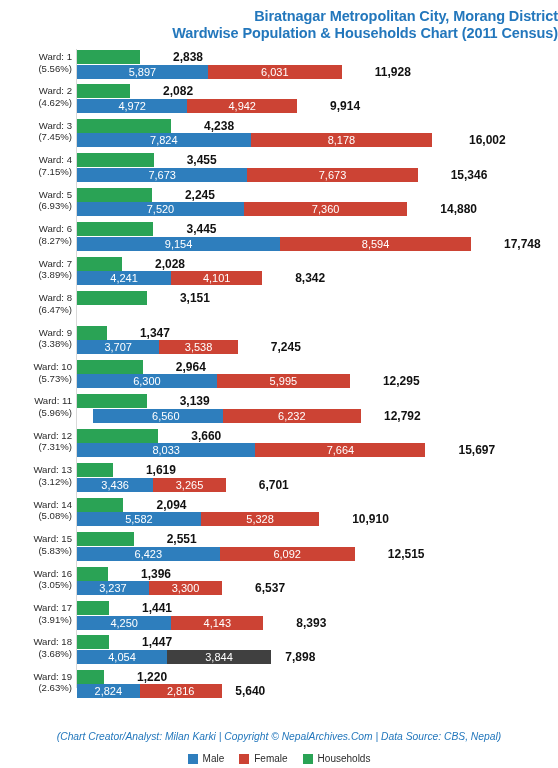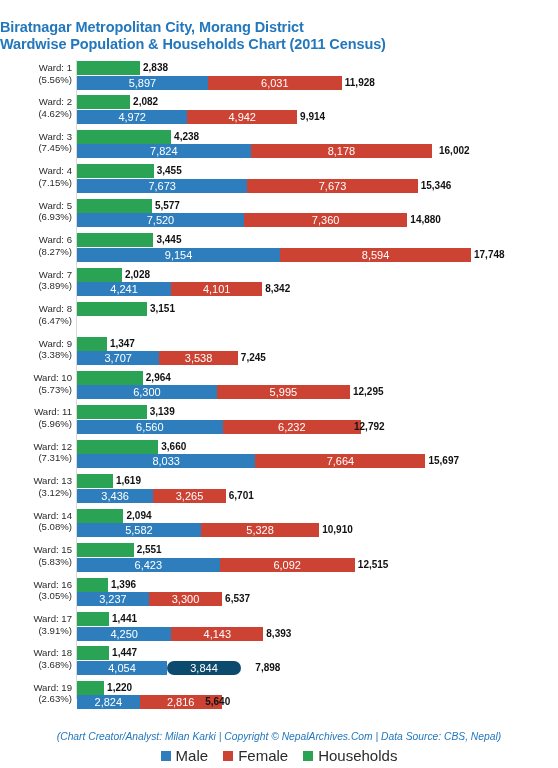--- a/index.html
+++ b/index.html
@@ -10,21 +10,21 @@
   body {
     width: 558px;
     height: 768px;
     overflow: hidden;
     font-family: "Liberation Sans", sans-serif;
     color: #000000;
     position: relative;
   }
 
   
-  #header { padding-top: 0; text-align: left; margin-top: 19px; }
+  #header { padding-top: 8px; text-align: right; }
   .title-line {
     font-size: 14.5px;
     font-weight: bold;
     color: #2377bc;
     line-height: 17px;
     letter-spacing: -0.1px;
   }
   .subtitle-line {
     font-size: 11.6px;
     font-style: italic;
@@ -92,25 +92,26 @@
     color: #ffffff;
   }
   .seg.male   { background: #2e7ebd; }
   .seg.female { background: #cc4334; }
   .seg.house  { background: #2aa355; }
 
   .end-label {
     position: absolute;
     top: 0;
     line-height: 14px;
-    font-size: 10px;
+    font-size: 12px;
     font-weight: bold;
     color: #111111;
     white-space: nowrap;
     padding-left: 3px;
+    margin-left: 30px;
   }
 
   
   #footer {
     position: absolute;
     left: 0;
     right: 0;
     bottom: 26px;
     text-align: center;
     font-size: 10.3px;
@@ -122,21 +123,21 @@
     left: 0;
     right: 0;
     bottom: 4px;
     display: flex;
     justify-content: center;
     align-items: center;
     gap: 15px;
   }
   .legend-item { display: flex; align-items: center; gap: 5px; }
   .legend-swatch { width: 10px; height: 10px; display: inline-block; }
-  .legend-text { font-size: 15px; color: #2b2b2b; }
+  .legend-text { font-size: 10px; color: #2b2b2b; }
 </style>
 </head>
 <body>
 
 <div id="header">
   <div class="title-line">Biratnagar Metropolitan City, Morang District</div>
   <div class="title-line">Wardwise Population &amp; Households Chart (2011 Census)</div>
 </div>
 
 <div id="plot">
@@ -203,21 +204,21 @@
           <div class="seg female" style="left: 170.338px; width: 170.338px; background: rgb(204, 67, 52);">
             <span class="seg-label">7,673</span>
           </div>
           <div class="end-label" style="left: 340.676px;">15,346</div>
         </div>
       </div>
       <div class="ward-row">
         <div class="ward-label"><span>Ward: 5</span><span class="pct">(6.93%)</span></div>
         <div class="bar-track households">
           <div class="seg house" style="left: 0px; width: 74.9017px; background: rgb(42, 163, 85);"></div>
-          <div class="end-label" style="left: 74.9017px;">5,577</div>
+          <div class="end-label" style="left: 74.9017px;">2,245</div>
         </div>
         <div class="bar-track pop">
           <div class="seg male" style="left: 0px; width: 166.942px; background: rgb(46, 126, 189);">
             <span class="seg-label">7,520</span>
           </div>
           <div class="seg female" style="left: 166.942px; width: 163.39px; background: rgb(204, 67, 52);">
             <span class="seg-label">7,360</span>
           </div>
           <div class="end-label" style="left: 330.331px;">14,880</div>
         </div>
@@ -293,21 +294,21 @@
           <div class="end-label" style="left: 272.945px;">12,295</div>
         </div>
       </div>
       <div class="ward-row">
         <div class="ward-label"><span>Ward: 11</span><span class="pct">(5.96%)</span></div>
         <div class="bar-track households">
           <div class="seg house" style="left: 0px; width: 69.6848px; background: rgb(42, 163, 85);"></div>
           <div class="end-label" style="left: 69.6848px;">3,139</div>
         </div>
         <div class="bar-track pop">
-          <div class="seg male" style="left: 0px; width: 145.63px; background: rgb(46, 126, 189);">
+          <div class="seg male" style="left: 16px; width: 145.63px; background: rgb(46, 126, 189);">
             <span class="seg-label">6,560</span>
           </div>
           <div class="seg female" style="left: 145.63px; width: 138.348px; background: rgb(204, 67, 52);">
             <span class="seg-label">6,232</span>
           </div>
           <div class="end-label" style="left: 274px; text-align: center;">12,792</div>
         </div>
       </div>
       <div class="ward-row">
         <div class="ward-label"><span>Ward: 12</span><span class="pct">(7.31%)</span></div>
@@ -408,21 +409,21 @@
       <div class="ward-row">
         <div class="ward-label"><span>Ward: 18</span><span class="pct">(3.68%)</span></div>
         <div class="bar-track households">
           <div class="seg house" style="left: 0px; width: 32.1229px; background: rgb(42, 163, 85);"></div>
           <div class="end-label" style="left: 32.1229px;">1,447</div>
         </div>
         <div class="bar-track pop">
           <div class="seg male" style="left: 0px; width: 89.9975px; background: rgb(46, 126, 189);">
             <span class="seg-label">4,054</span>
           </div>
-          <div class="seg female" style="left: 89.9975px; width: 74px; background: #0c4a6e; border-radius: 7px;">
+          <div class="seg female" style="left: 89.9975px; width: 104px; background: #404040;">
             <span class="seg-label">3,844</span>
           </div>
           <div class="end-label" style="left: 175.333px;">7,898</div>
         </div>
       </div>
       <div class="ward-row">
         <div class="ward-label"><span>Ward: 19</span><span class="pct">(2.63%)</span></div>
         <div class="bar-track households">
           <div class="seg house" style="left: 0px; width: 27.0836px; background: rgb(42, 163, 85);"></div>
           <div class="end-label" style="left: 27.0836px;">1,220</div>

